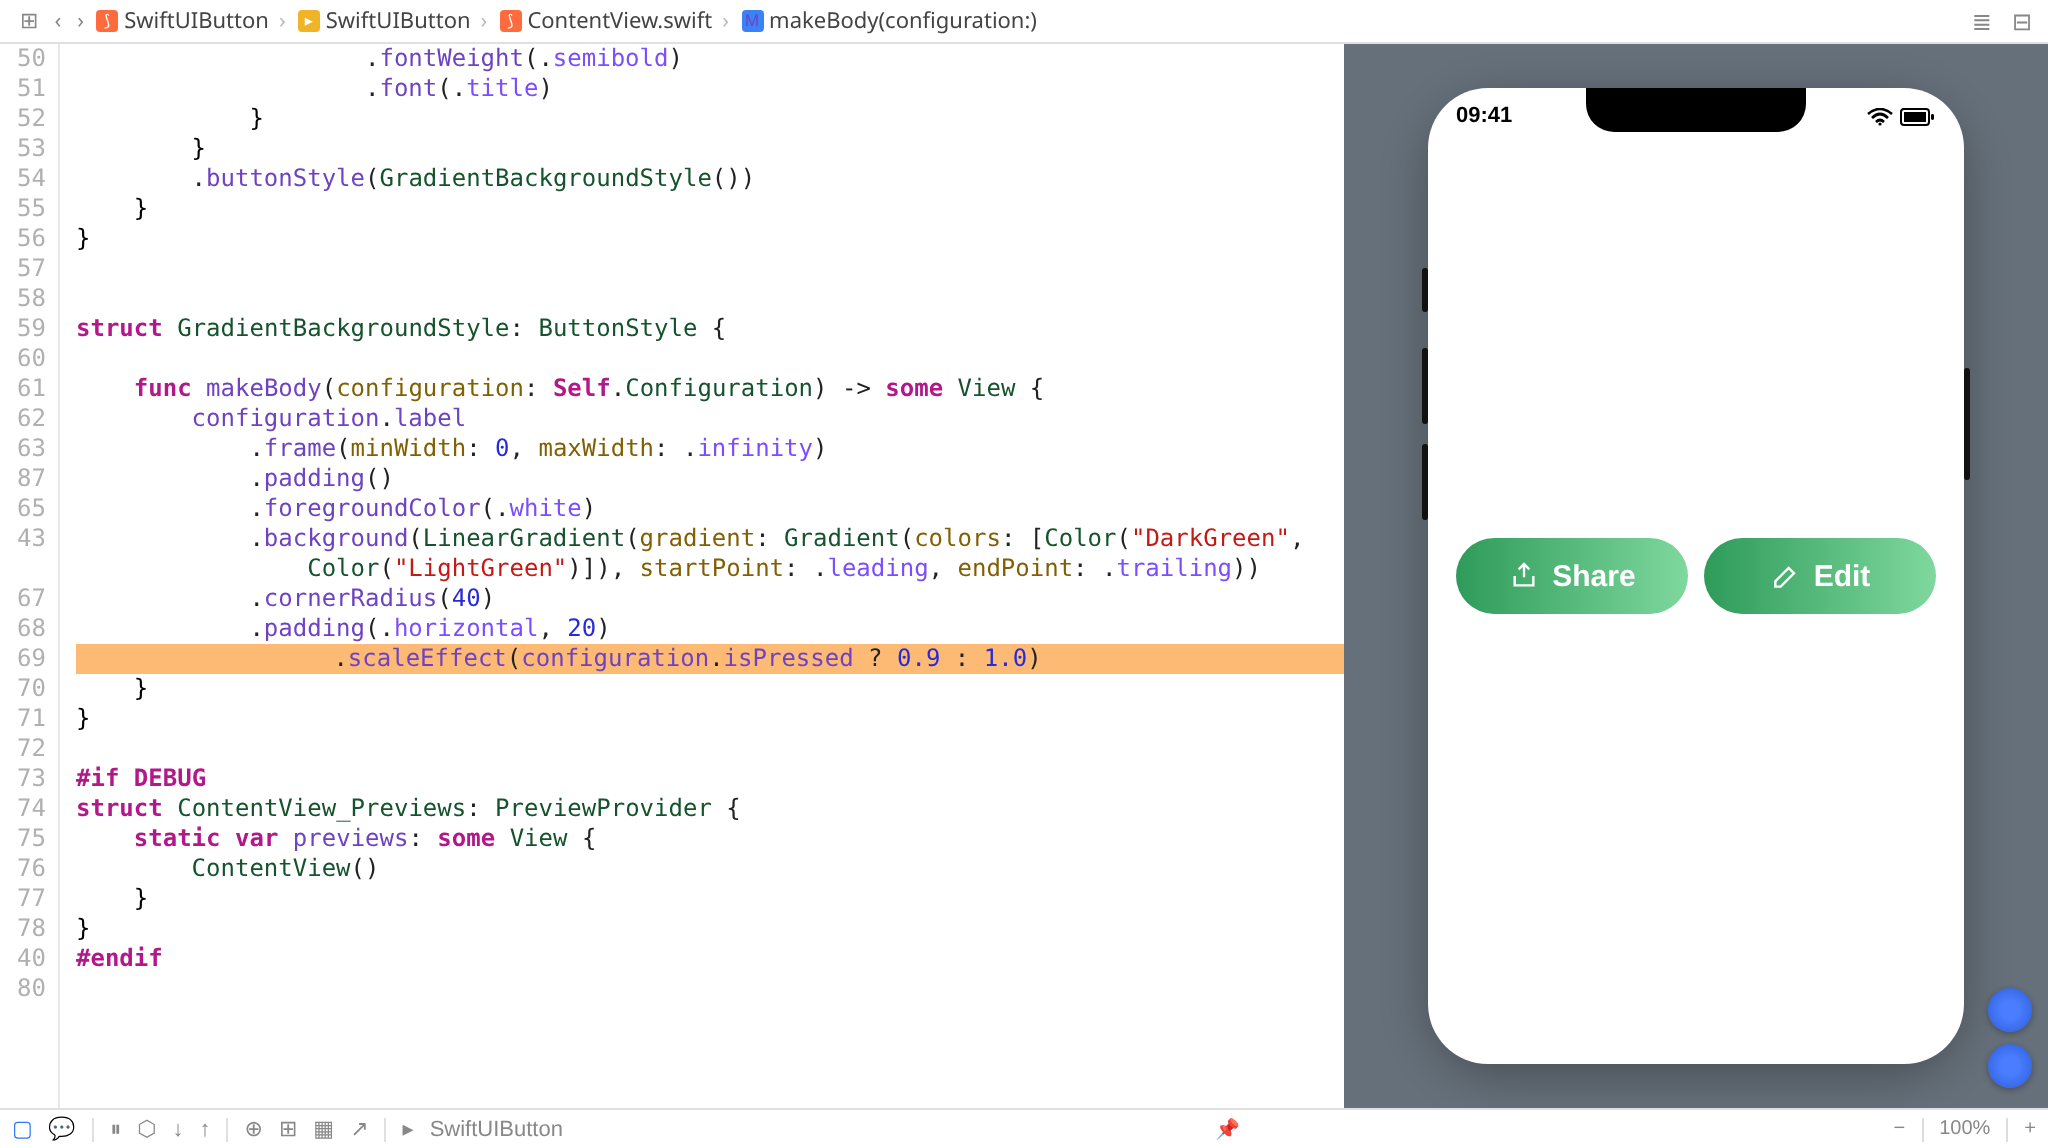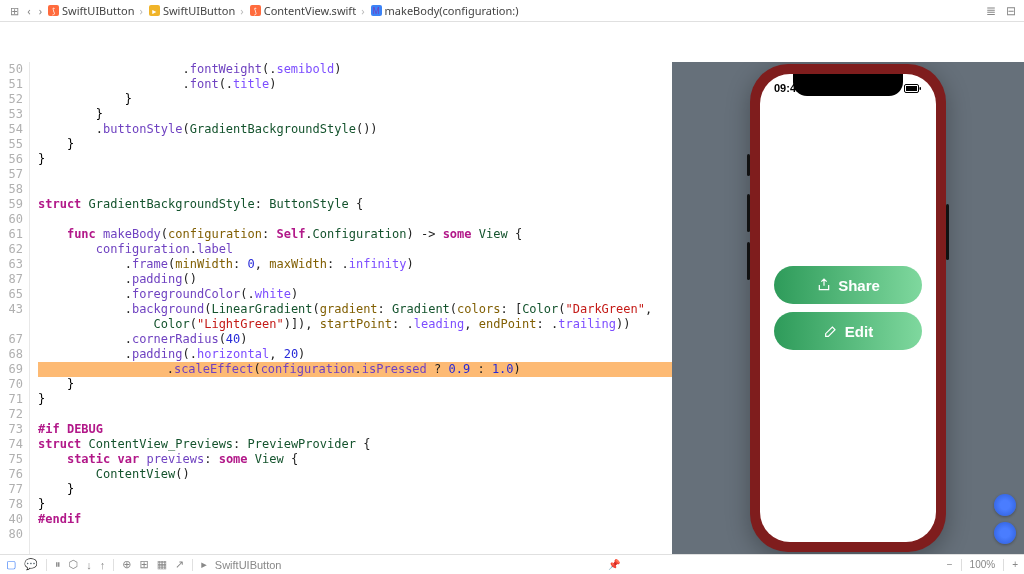--- a/index.html
+++ b/index.html
@@ -27,21 +27,21 @@
 .top-chrome .nav-btn { color: #888; padding: 0 2px; }
 .top-chrome .crumb { display: inline-flex; align-items: center; gap: 3px; }
 .top-chrome .crumb .chev { color: #bbb; padding: 0 2px; }
 .crumb-icon { width: 11px; height: 11px; display: inline-flex; align-items: center; justify-content: center; border-radius: 2px; font-size: 8px; color: #fff; }
 .crumb-icon.swift { background: #ff6b3d; }
 .crumb-icon.folder { background: #f0b429; }
 .crumb-icon.method { background: #3b82f6; }
 .spacer { flex: 1; }
 .top-right-icons { display: flex; gap: 10px; color: #888; font-size: 12px; }
 
-.main { flex: 1; display: flex; overflow: hidden; margin-top: 40px; }
+.main { flex: 1; display: flex; overflow: hidden; }
 
 .editor { flex: 1; display: flex; font-size: 12px; line-height: 15px; overflow: hidden; }
 .gutter {
   width: 30px;
   text-align: right;
   padding-right: 6px;
   color: #b0b0b0;
   background: #fff;
   border-right: 1px solid #e8e8e8;
   user-select: none;
@@ -63,25 +63,24 @@
 
 .preview-pane {
   width: 352px;
   background: #66707a;
   position: relative;
   display: flex;
   align-items: center;
   justify-content: center;
 }
 .phone {
-  width: 196px;
+  width: 268px;
   height: 488px;
-  background: #7f1d1d;
+  background: #fdba74;
   border-radius: 38px;
-  padding: 10px;
   position: relative;
   box-shadow: 0 6px 24px rgba(0,0,0,.3);
 }
 .phone .side-btn { position: absolute; background: #111; border-radius: 2px; }
 .phone .side-btn.left1 { left: -3px; top: 90px; width: 3px; height: 22px; }
 .phone .side-btn.left2 { left: -3px; top: 130px; width: 3px; height: 38px; }
 .phone .side-btn.left3 { left: -3px; top: 178px; width: 3px; height: 38px; }
 .phone .side-btn.right1 { right: -3px; top: 140px; width: 3px; height: 56px; }
 .screen {
   width: 100%; height: 100%;
@@ -96,21 +95,21 @@
   border-bottom-left-radius: 14px; border-bottom-right-radius: 14px;
 }
 .status-bar {
   position: absolute; top: 0; left: 0; right: 0; height: 28px;
   display: flex; justify-content: space-between; align-items: center;
   padding: 0 14px; font-family: -apple-system, sans-serif; font-size: 11px; font-weight: 600; color: #000;
 }
 .status-icons { display: flex; gap: 3px; align-items: center; }
 .app-content {
   position: absolute; top: 0; left: 0; right: 0; bottom: 0;
-  display: flex; flex-direction: column; justify-content: center; align-items: center;
+  display: flex; flex-direction: row; justify-content: center; align-items: center;
   gap: 8px; padding: 0 14px;
 }
 .pill-btn {
   width: 100%; height: 38px;
   border-radius: 20px;
   display: flex; align-items: center; justify-content: center; gap: 6px;
   color: #fff; font-family: -apple-system, sans-serif; font-size: 15px; font-weight: 600;
   background: linear-gradient(90deg, #2e9b5a, #7fd89e);
 }
 .pill-btn svg { width: 16px; height: 16px; stroke: #fff; fill: none; stroke-width: 1.8; }

